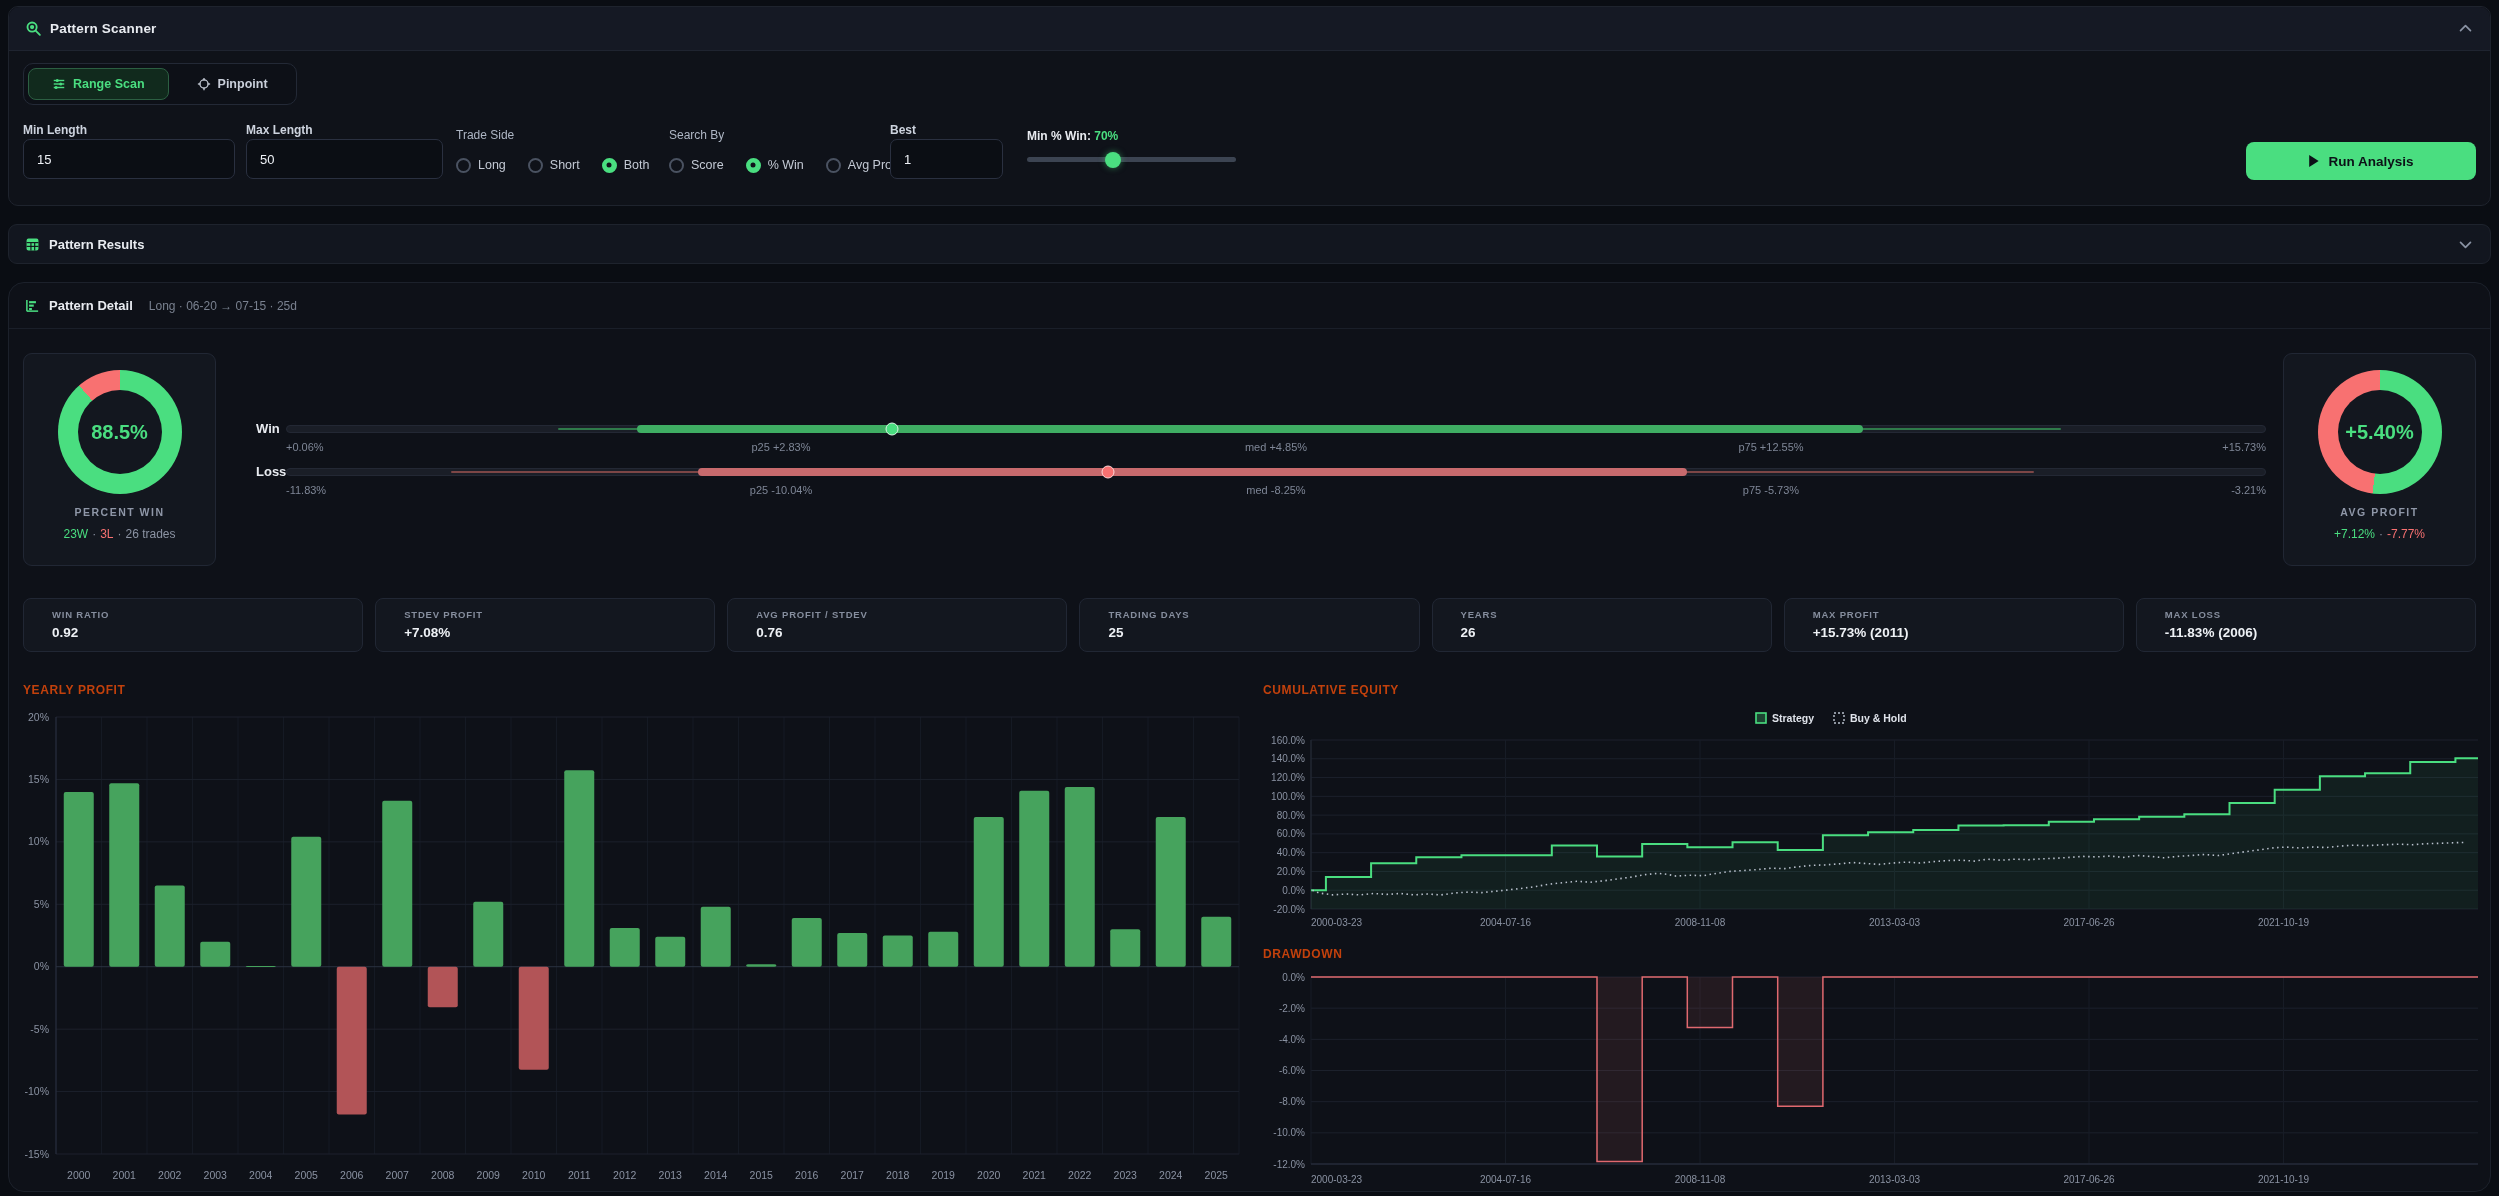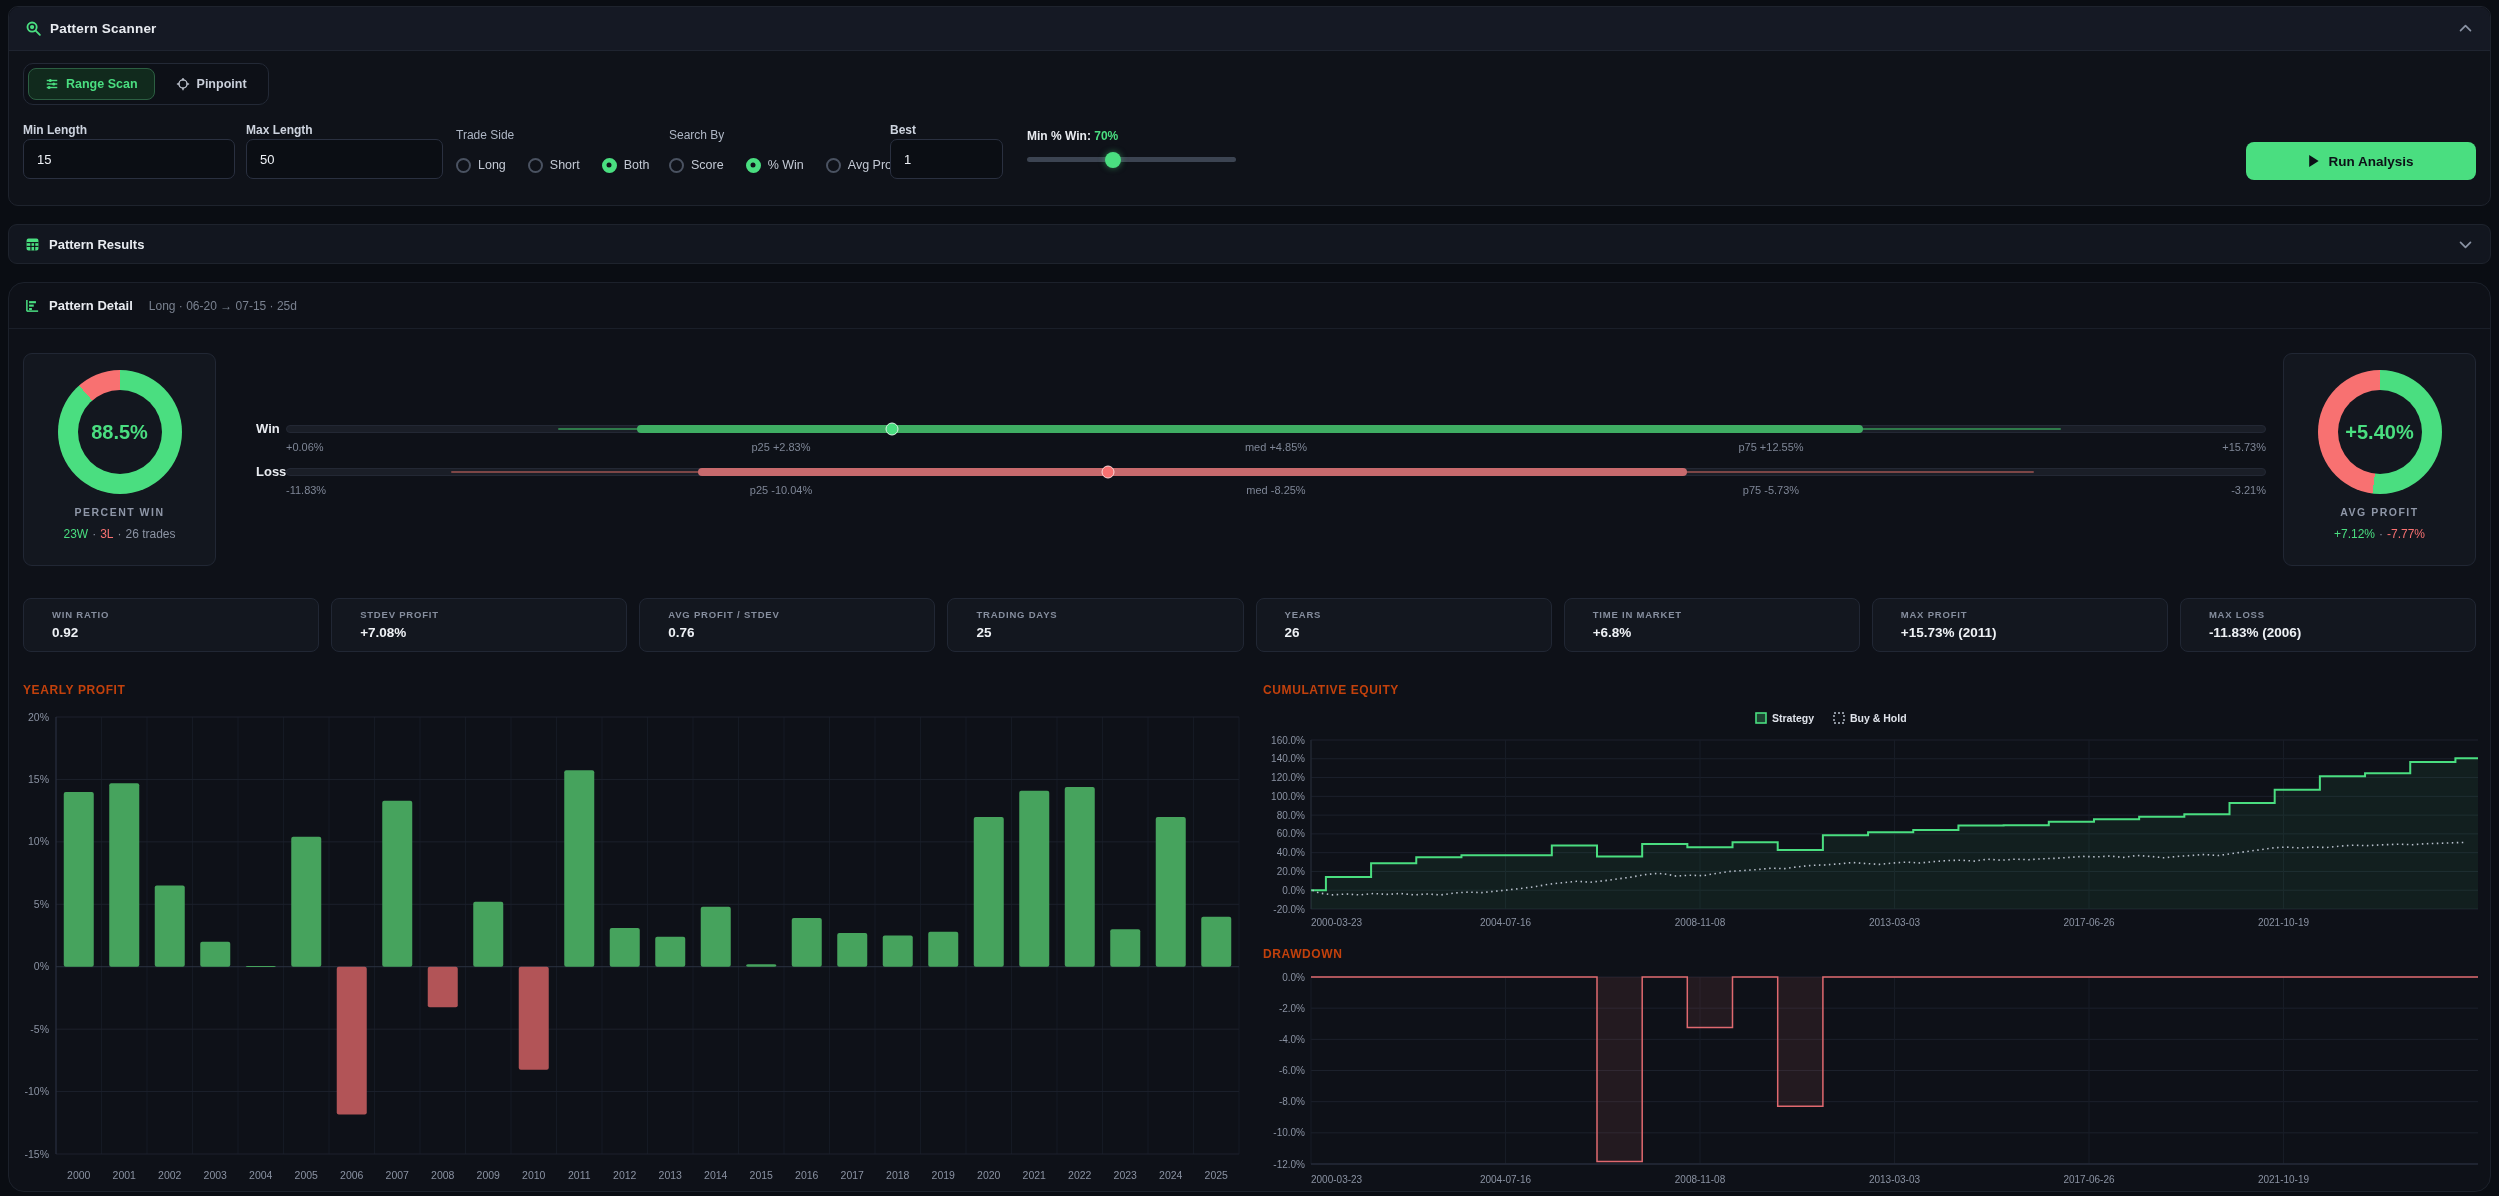--- a/index.html
+++ b/index.html
@@ -10,21 +10,21 @@
   .top-panel{position:absolute;left:8px;top:6px;right:8px;height:198px;background:#0f1219;
              border:1px solid #1e232d;border-radius:10px;}
   .app-header{position:absolute;left:0;top:0;right:0;height:44px;background:#151924;
               border-bottom:1px solid #1f2430;border-radius:10px 10px 0 0;
               display:flex;align-items:center;padding:0 16px;box-sizing:border-box;}
   .app-header .title{font-size:13.5px;font-weight:bold;margin-left:8px;letter-spacing:.2px;}
   .hdr-chevron{margin-left:auto;cursor:pointer;display:flex;align-items:center;}
   
   .tabs{position:absolute;left:14px;top:56px;display:inline-flex;background:#0d1017;
         border:1px solid #232936;border-radius:10px;padding:4px;gap:4px;}
-  .tab{display:flex;align-items:center;gap:7px;padding:8px 16px;border-radius:8px;
+  .tab{display:flex;align-items:center;gap:7px;padding:8px 23px;border-radius:8px;
        font-size:12.5px;font-weight:bold;color:#c9cfda;border:1px solid transparent;cursor:pointer;}
   .tab.active{color:#4ade80;background:#112a1d;border-color:#2c5f42;}
   
   .f-label{position:absolute;font-size:12px;color:#cdd3de;font-weight:bold;}
   .f-input{position:absolute;height:40px;background:#0b0e14;border:1px solid #2a3040;border-radius:7px;
            box-sizing:border-box;display:flex;align-items:center;padding:0 13px;font-size:13px;color:#eef1f6;}
   .radio-row{position:absolute;display:flex;align-items:center;gap:22px;height:20px;}
   .radio-opt{display:flex;align-items:center;gap:7px;cursor:pointer;}
   .radio-circ{width:15px;height:15px;border-radius:50%;border:2px solid #4a5261;box-sizing:border-box;position:relative;background:transparent;}
   .radio-opt.sel .radio-circ{background:#4ade80;border-color:#4ade80;}
@@ -271,24 +271,20 @@
         <div class="stat-label">AVG PROFIT / STDEV</div>
         <div class="stat-value">0.76</div>
       </div>
       <div class="stat-card">
         <div class="stat-label">TRADING DAYS</div>
         <div class="stat-value">25</div>
       </div>
       <div class="stat-card">
         <div class="stat-label">YEARS</div>
         <div class="stat-value">26</div>
-      </div>
-      <div class="stat-card">
-        <div class="stat-label">TIME IN MARKET</div>
-        <div class="stat-value">+6.8%</div>
       </div>
       <div class="stat-card">
         <div class="stat-label">MAX PROFIT</div>
         <div class="stat-value">+15.73% (2011)</div>
       </div>
       <div class="stat-card">
         <div class="stat-label">MAX LOSS</div>
         <div class="stat-value">-11.83% (2006)</div>
       </div>
     </div>

